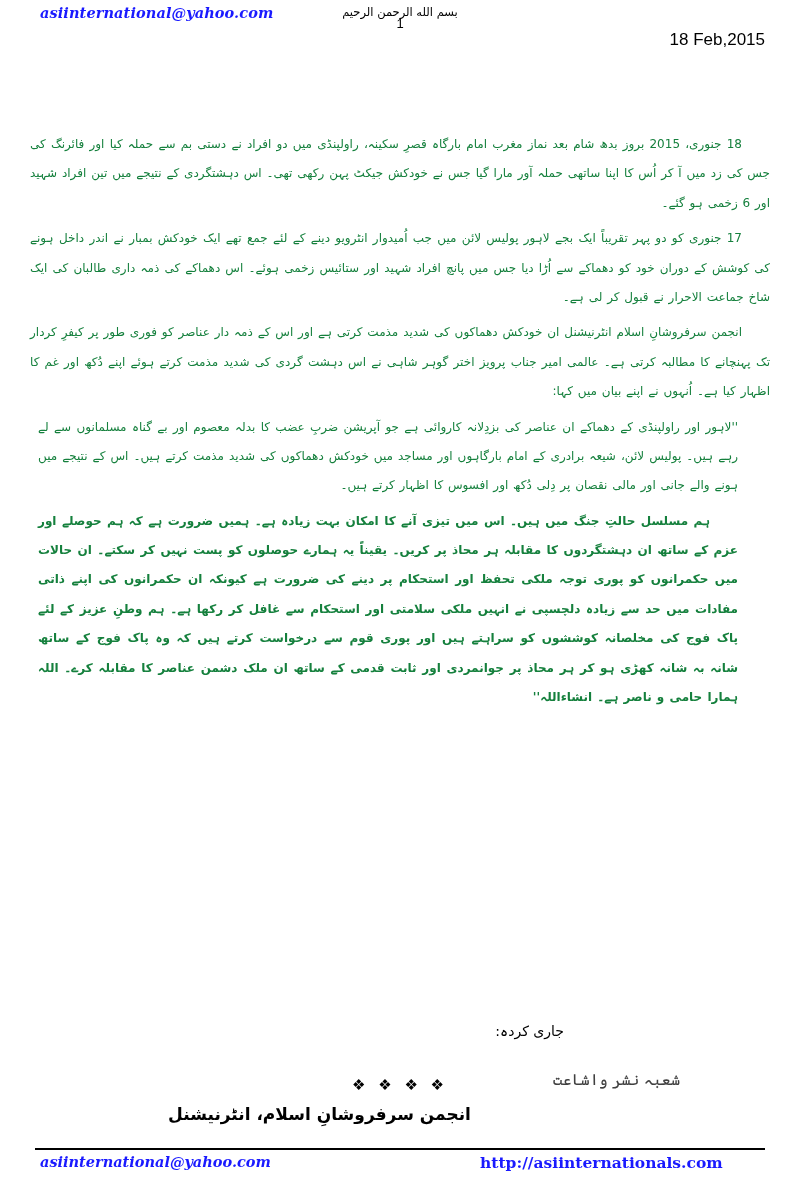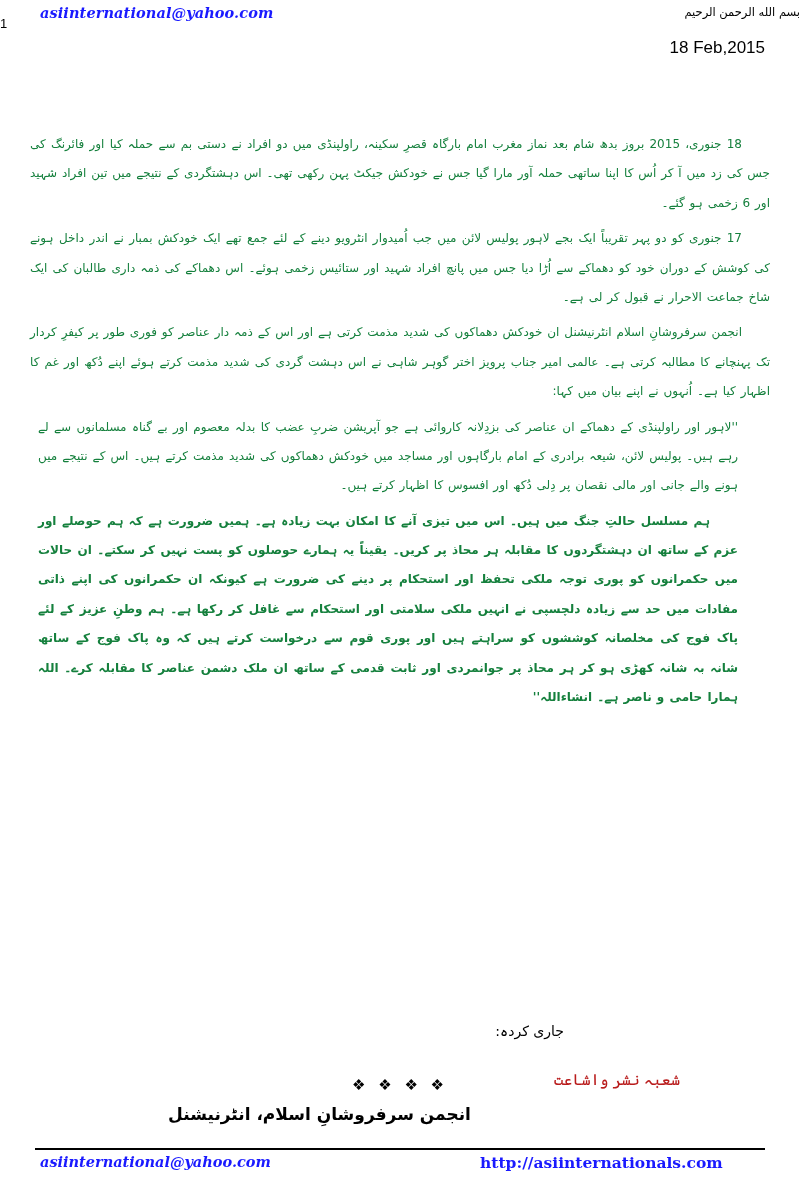--- a/index.html
+++ b/index.html
@@ -41,41 +41,42 @@
     font-size: 14.5px;
     color: #1a1aff;
     letter-spacing: 0.1px;
     white-space: nowrap;
   }
   .bismillah-wrap {
     position: absolute;
     left: 0;
     top: 6px;
     width: 800px;
+    text-align: center;
     direction: rtl;
   }
   .bismillah {
     font-family: "DejaVu Sans", sans-serif;
     font-size: 11.5px;
     color: #000;
     line-height: 1.1;
     display: block;
   }
   .page-num {
     display: block;
     direction: ltr;
     font-family: "Liberation Sans", sans-serif;
     font-size: 13px;
     color: #000;
     margin-top: -3px;
   }
   .hdr-date {
     position: absolute;
     right: 35px;
-    top: 38px;
+    top: 30px;
     direction: ltr;
     font-family: "Liberation Sans", sans-serif;
     font-size: 17px;
     color: #000;
     white-space: nowrap;
   }
   .doc-title {
     position: absolute;
     left: 0;
     top: 50px;
@@ -129,24 +130,24 @@
   }
   .sig-issued {
     font-family: "DejaVu Sans", sans-serif;
     font-size: 14px;
     line-height: 2.2;
     color: #000;
     margin: 16px;
     padding-right: 190px;
   }
   .sig-dept {
-    font-family: Liberation Serif, serif;
+    font-family: Liberation Sans, sans-serif;
     font-size: 15.5px;
     line-height: 2.2;
-    color: #b91c1c;
+    color: #404040;
     margin: 0;
     padding-right: 90px;
   }
 
   .ornaments {
     position: absolute;
     left: 0;
     top: 1078px;
     width: 800px;
     text-align: center;

